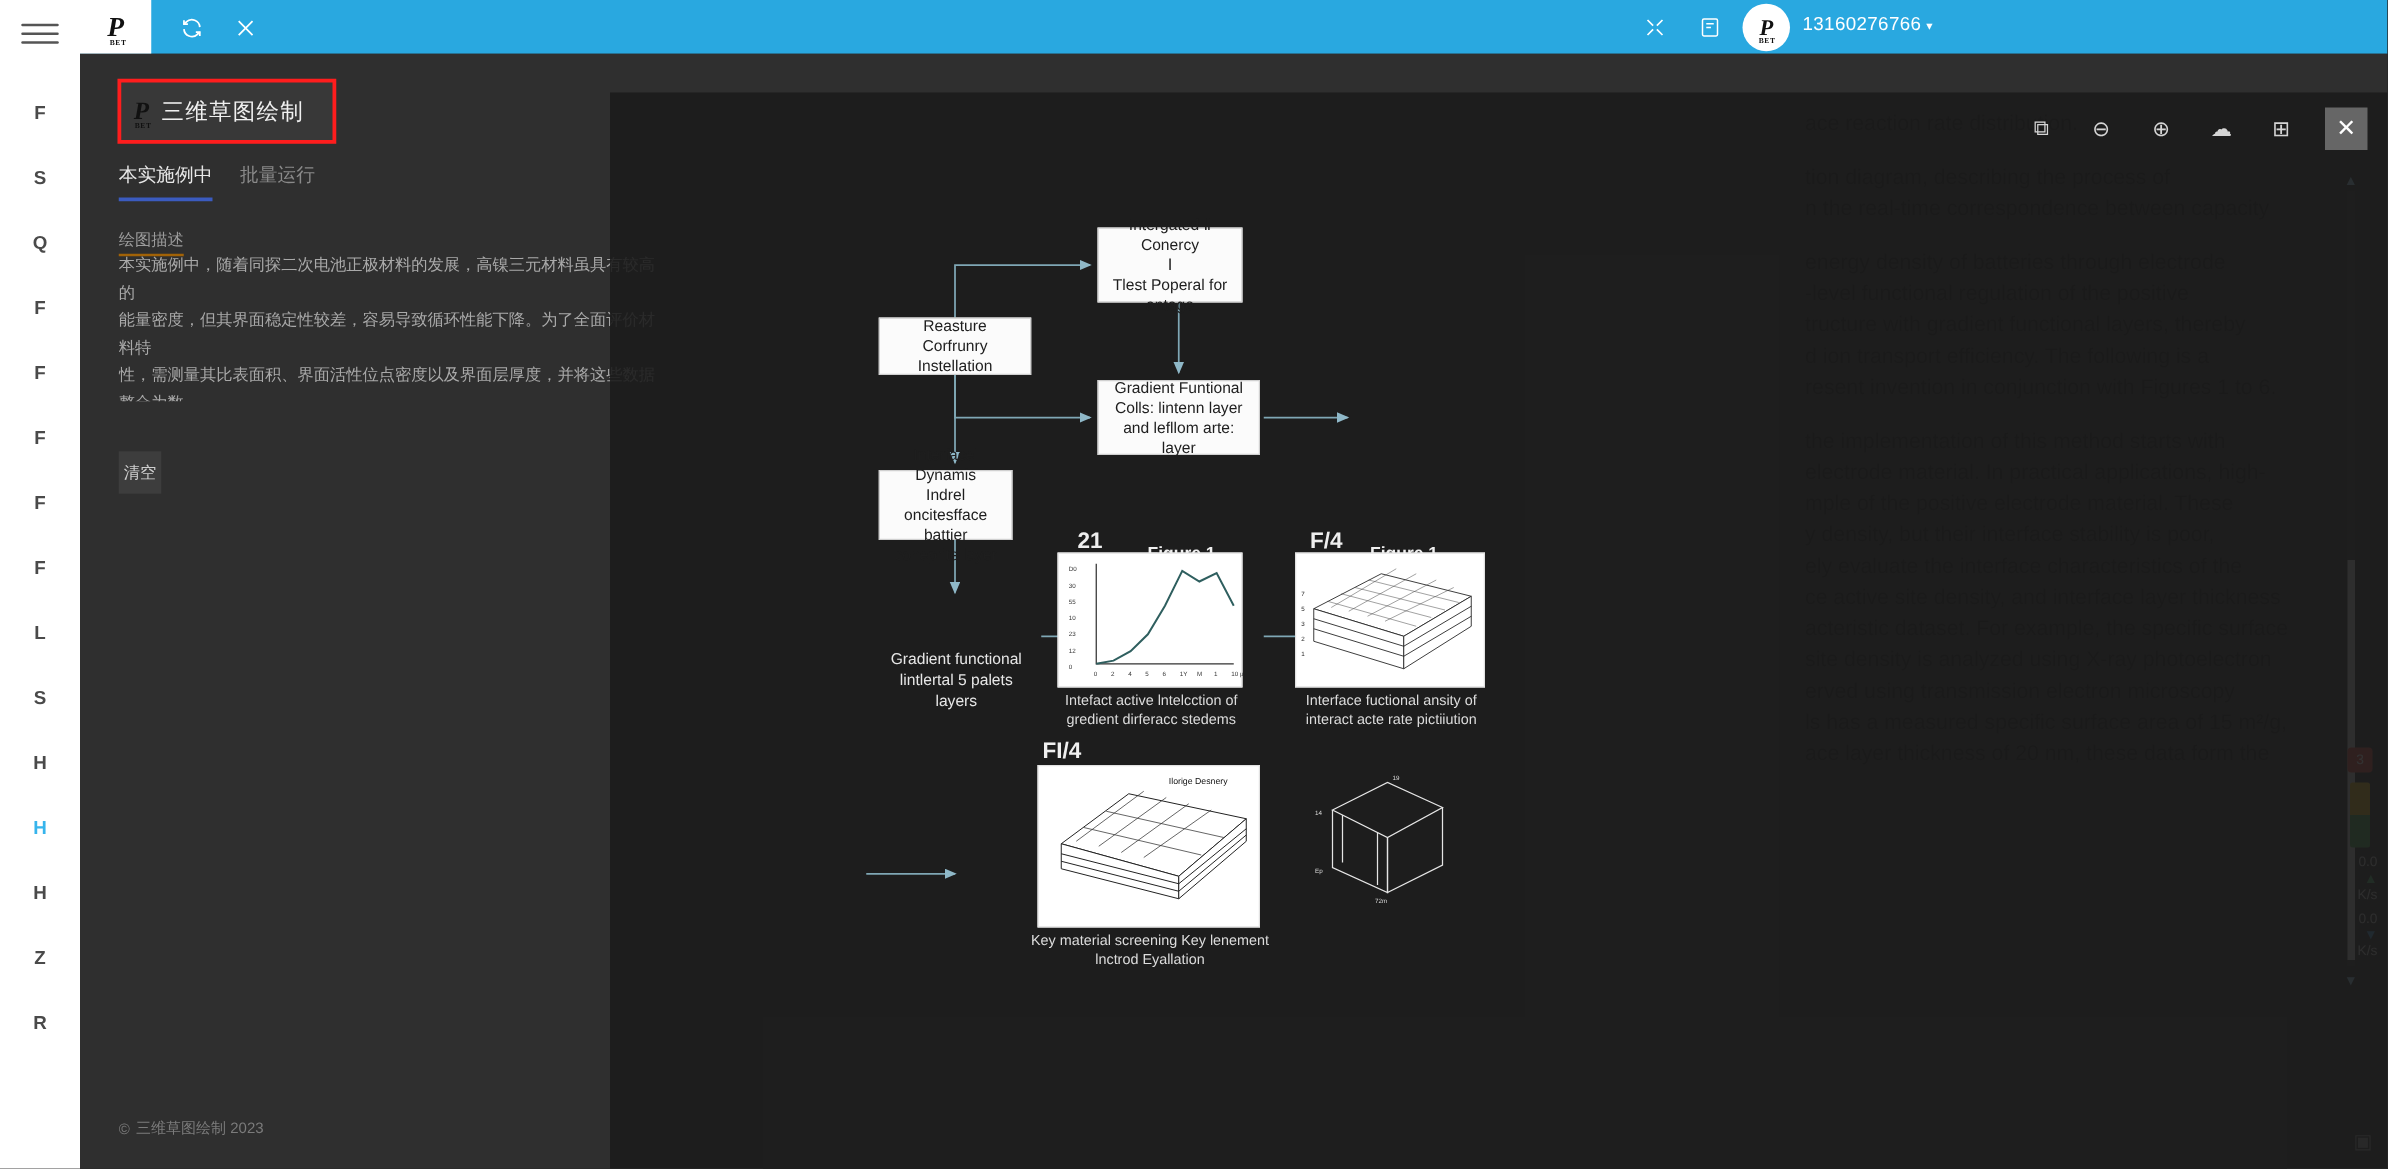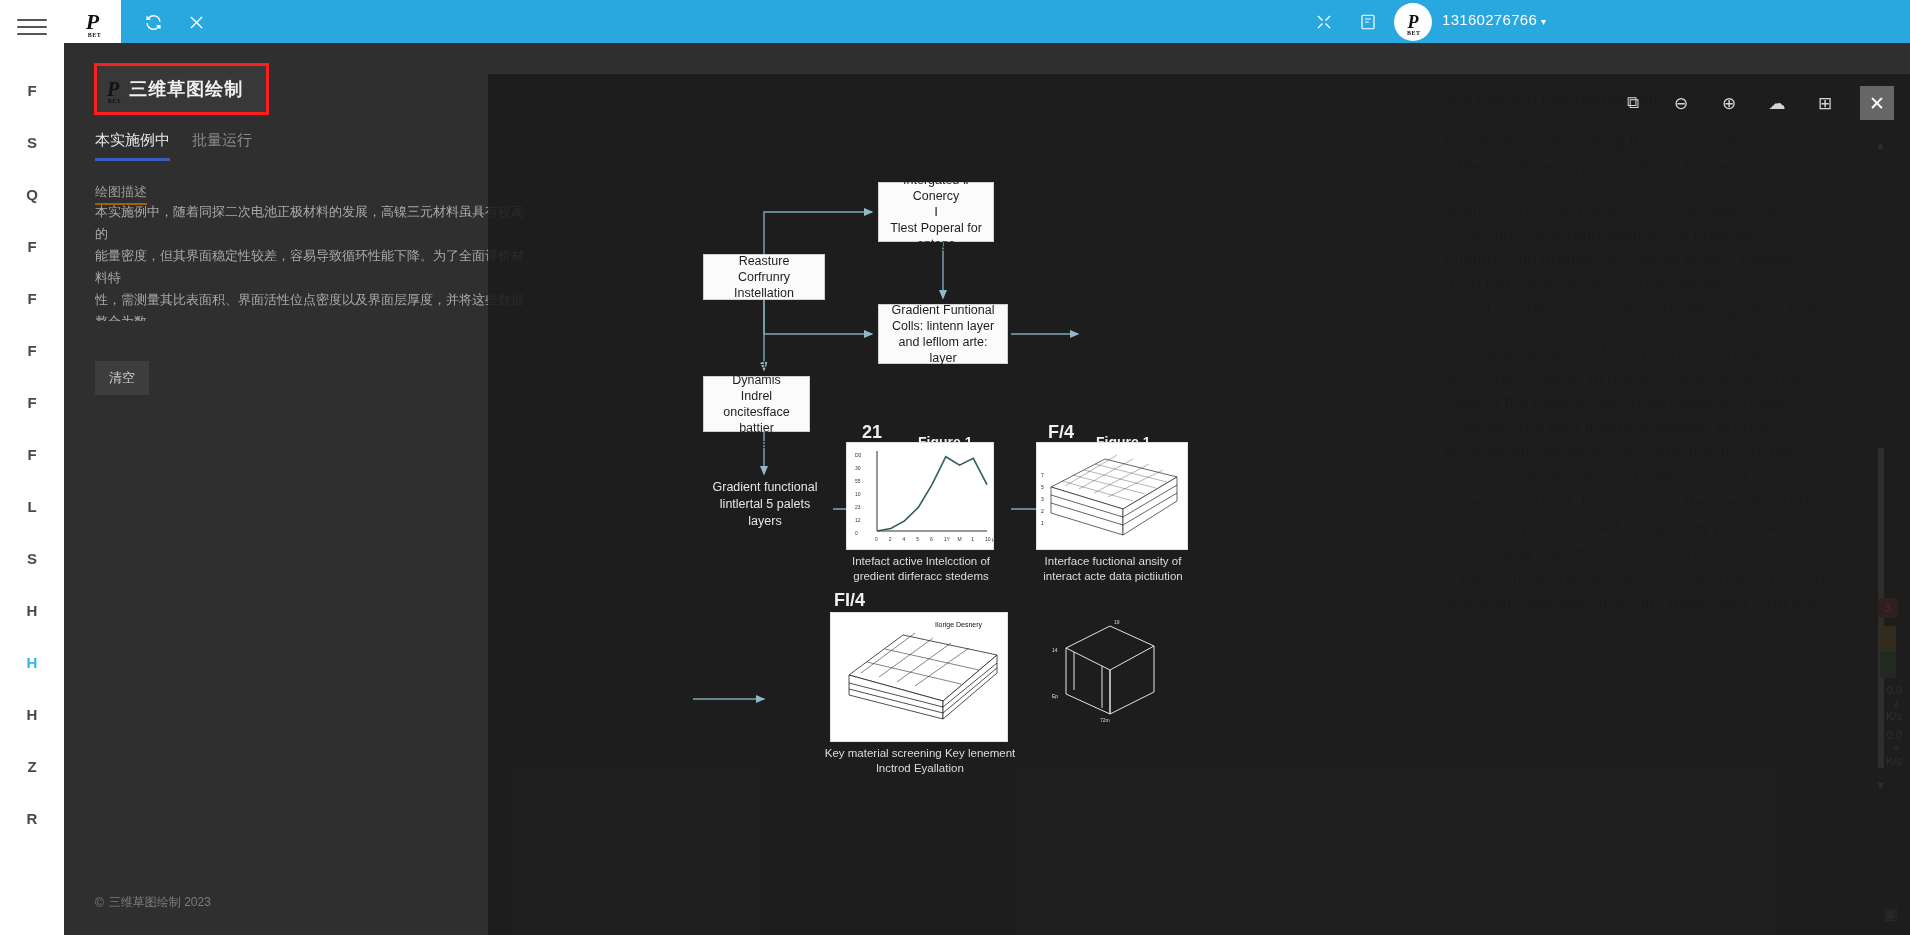--- a/index.html
+++ b/index.html
@@ -59,37 +59,37 @@
 
   
   .content { position: absolute; left: 64px; top: 43px; width: 1846px; height: 892px; background: #2f2f2f; }
 
   .title-box {
     position: absolute; left: 30px; top: 20px; width: 175px; height: 52px;
     border: 3px solid #ff1d1d; background: #383838;
     display: flex; align-items: center; padding-left: 10px; gap: 10px;
   }
   .title-box .plogo { font-size: 20px; }
-  .title-text { color: #f0f0f0; font-size: 18px; font-weight: 700; letter-spacing: 1px; }
+  .title-text { color: #f0f0f0; font-size: 18px; font-weight: 400; letter-spacing: 1px; }
 
   .tabs { position: absolute; left: 31px; top: 88px; display: flex; gap: 22px; }
   .tab { font-size: 15px; color: #8a8a8a; padding-bottom: 8px; cursor: pointer; }
   .tab.active { color: #e8e8e8; border-bottom: 3px solid #3b5bbf; }
 
   .field-label {
     position: absolute; left: 31px; top: 140px; font-size: 13px; color: #9b9b9b;
     border-bottom: 2px solid #a16207; padding-bottom: 2px;
   }
   .desc-body {
     position: absolute; left: 31px; top: 158px; width: 432px; height: 120px;
     overflow: hidden; color: #a9a9a9; font-size: 13px; line-height: 22px;
     white-space: pre-wrap; word-break: break-all;
   }
   .clear-btn {
-    position: absolute; left: 31px; top: 318px; padding: 8px 14px;
+    position: absolute; left: 31px; top: 318px; padding: 8px 4px;
     background: #3d3d3d; color: #cfcfcf; font-size: 13px; border: none; cursor: pointer;
   }
   .footer-note {
     position: absolute; left: 31px; bottom: 24px; color: #7b7b7b; font-size: 12px;
     display: flex; align-items: center; gap: 5px;
   }
 
   
   .docpane {
     position: absolute; right: 46px; top: 43px; width: 420px; height: 700px;
@@ -116,21 +116,21 @@
     display: flex; align-items: center; justify-content: center; font-size: 19px; cursor: pointer; }
 
   .diagram { position: absolute; left: 60px; top: 60px; width: 690px; height: 680px; }
 
   .fbox {
     position: absolute; background: #fbfbfb; color: #1e1e1e; border: 1px solid #d0d0d0;
     font-size: 12.5px; line-height: 16px; text-align: center;
     display: flex; align-items: center; justify-content: center; padding: 6px 8px;
   }
   .flabel {
-    position: absolute; color: #e6e6e6; font-size: 12.5px; line-height: 17px; text-align: center;
+    position: absolute; color: #e6e6e6; font-size: 12.5px; line-height: 17px; text-align: center; margin-top: 40px;
   }
   .fig-caption { position: absolute; color: #dcdcdc; font-size: 11.5px; line-height: 15px; text-align: center; }
   .fig-num { position: absolute; color: #efefef; font-size: 18px; font-weight: bold; }
   .fig-title { position: absolute; color: #efefef; font-size: 14px; font-weight: bold; margin-top: 12px; }
   .white-card { position: absolute; background: #fff; border: 1px solid #e2e2e2; }
 
   svg.conn { position: absolute; left: 0; top: 0; width: 690px; height: 680px; overflow: visible; pointer-events: none; }
 
   
   .badge-stack { position: absolute; right: 8px; top: 555px; width: 28px; }
@@ -377,21 +377,21 @@
             <g font-size="5" fill="#222" font-family="Liberation Sans, sans-serif">
               <text x="4" y="34">7</text>
                 <text x="4" y="46">5</text>
               <text x="4" y="58">3</text>
                 <text x="4" y="70">2</text>
                 <text x="4" y="82">1</text>
             </g>
           </svg>
         </div>
         <div class="fig-caption" style="left:478px; top:420px; width:174px;">Interface fuctional ansity of
-interact acte data pictiiution</div>
+interact acte rate pictiiution</div>
 
         <div class="fig-num" style="left:286px; top:456px;">FI/4</div>
         <div class="white-card" style="left:282px; top:478px; width:178px; height:130px;">
           <svg width="178" height="130" viewBox="0 0 178 130">
             <g stroke="#222" stroke-width="0.8" fill="#fff">
               <path d="M18,62 L72,22 L166,42 L112,88 Z"></path>
               <path d="M18,62 L18,82 L112,106 L112,88 Z"></path>
               <path d="M112,88 L166,42 L166,60 L112,106 Z"></path>
               <path d="M18,70 L112,94 M18,76 L112,100 M112,94 L166,50 M112,100 L166,55"></path>
             </g>

